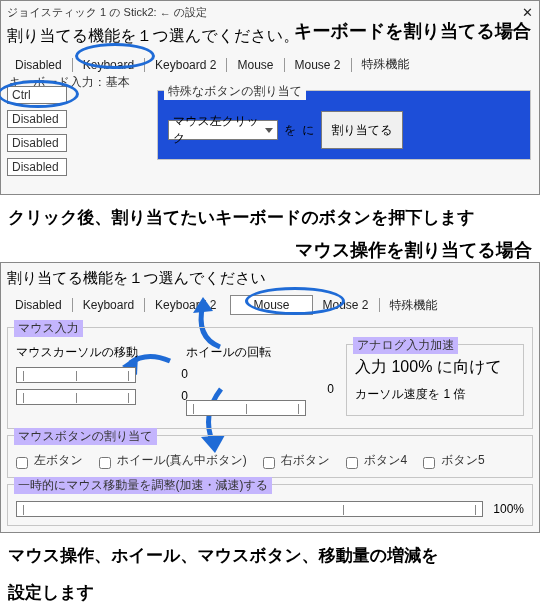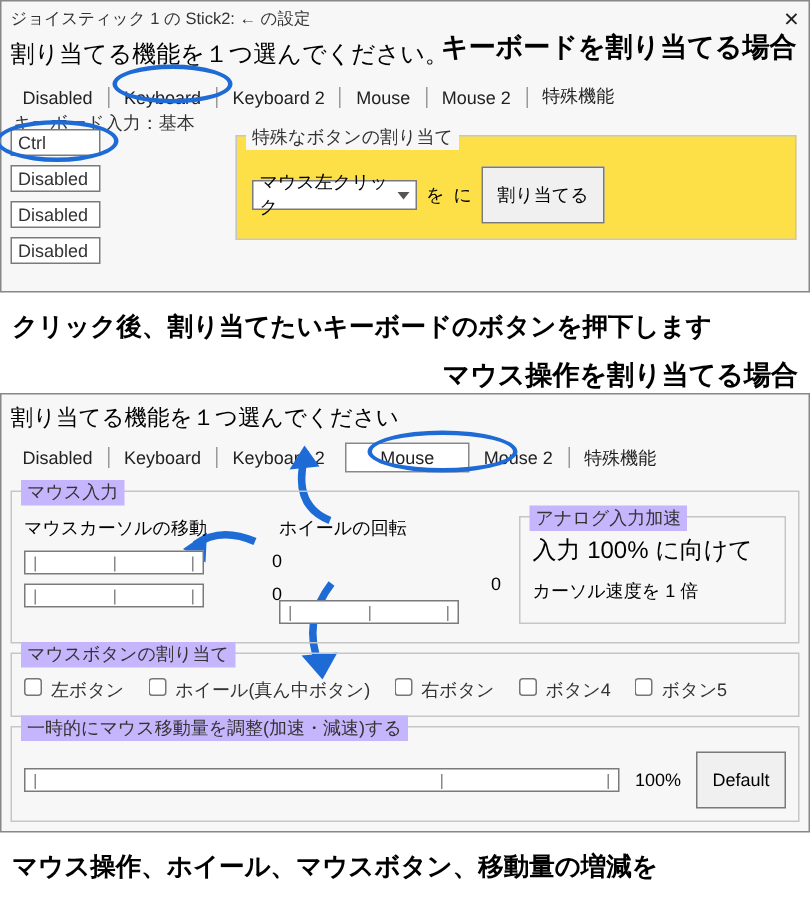--- a/index.html
+++ b/index.html
@@ -9,31 +9,31 @@
   .close-x{position:absolute;right:6px;top:4px;font-size:13px;color:#222;cursor:pointer}
   .prompt{font-size:16px;padding:2px 6px 6px 6px}
   .tabs{display:flex;gap:0;padding:0 4px 6px 4px;align-items:center}
   .tab{padding:3px 10px;font-size:12px;color:#222;cursor:pointer;white-space:nowrap}
   .tabsep{width:1px;height:14px;background:#999}
   .oval{position:absolute;border:3px solid #1f6bd6;border-radius:50%;pointer-events:none}
   .section-label{position:absolute;font-size:12px;color:#333;background:#f7f7f7;padding:0 4px}
   .kb-area{position:relative;margin:4px 6px 10px 6px;height:120px}
   .kb-box{position:absolute;left:0;top:0;width:150px;height:120px}
   .kb-row{border:1px solid #7a7a7a;background:#fff;width:60px;height:18px;margin-bottom:6px;padding:1px 4px;font-size:12px;color:#333}
-  .fieldset{position:absolute;border:1px solid #c6c6c6;padding:20px 10px 10px 10px;background:#fde047}
+  .fieldset{position:absolute;border:1px solid #c6c6c6;padding:20px 10px 10px 10px;background:#1d4ed8}
   .sel{border:1px solid #7a7a7a;background:#fff;height:20px;font-size:12px;padding:0 18px 0 4px;display:inline-flex;align-items:center;position:relative}
   .sel::after{content:"";position:absolute;right:4px;top:7px;border-left:4px solid transparent;border-right:4px solid transparent;border-top:5px solid #555}
   .btn{border:1px solid #7a7a7a;background:#f0f0f0;height:38px;padding:0 10px;font-size:12px;display:inline-flex;align-items:center;cursor:pointer}
   .caption{font-size:17px;font-weight:700;padding:6px 8px 14px 8px;line-height:1.35}
   .caption-r{position:absolute;right:8px;font-size:18px;font-weight:700}
   .slbox{border:1px solid #7a7a7a;background:#fff;height:16px;position:relative}
   .slbox::before,.slbox::after{content:"";position:absolute;top:3px;width:1px;height:10px;background:#888}
   .slbox::before{left:6px}.slbox::after{right:6px}
   .tick{position:absolute;top:3px;left:50%;width:1px;height:10px;background:#888}
-  .chk{display:inline-flex;align-items:flex-start;gap:6px;font-size:12px;color:#333}
+  .chk{display:inline-flex;align-items:flex-end;gap:6px;font-size:12px;color:#333}
   .chk input{width:12px;height:12px}
   .arrow{position:absolute;pointer-events:none}
   .mouse-area{position:relative;margin:4px 6px 6px 6px}
   .mfield{border:1px solid #c6c6c6;position:relative;padding:16px 8px 8px 8px;margin-bottom:6px}
   .mfield .lbl{position:absolute;top:-8px;left:6px;background:#c4b5fd;padding:0 4px;font-size:12px;color:#333}
   .row{display:flex;align-items:center;gap:6px}
 </style>
 </head>
 <body>
 
@@ -181,20 +181,19 @@
       </div>
     </div>
 
     <div class="mfield">
       <span class="lbl">一時的にマウス移動量を調整(加速・減速)する</span>
       <div class="row" style="gap:10px">
         <div class="slbox" style="flex:1">
             <span class="tick" style="left:70%"></span>
           </div>
         <span style="font-size:12px">100%</span>
-        <span class="btn">Default</span>
       </div>
     </div>
   </div>
 </div>
 
 <div class="caption">マウス操作、ホイール、マウスボタン、移動量の増減を</div>
 <div class="caption" style="padding-top:0">設定します</div>
 
 </body></html>

